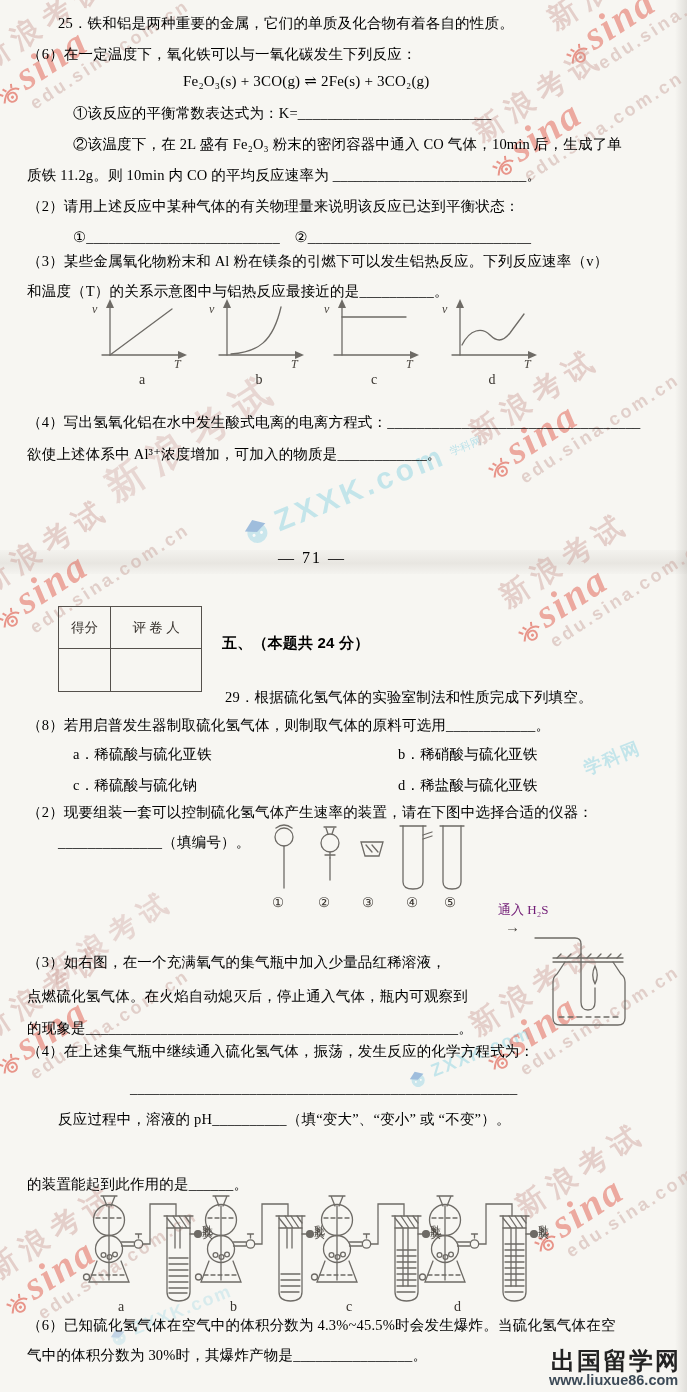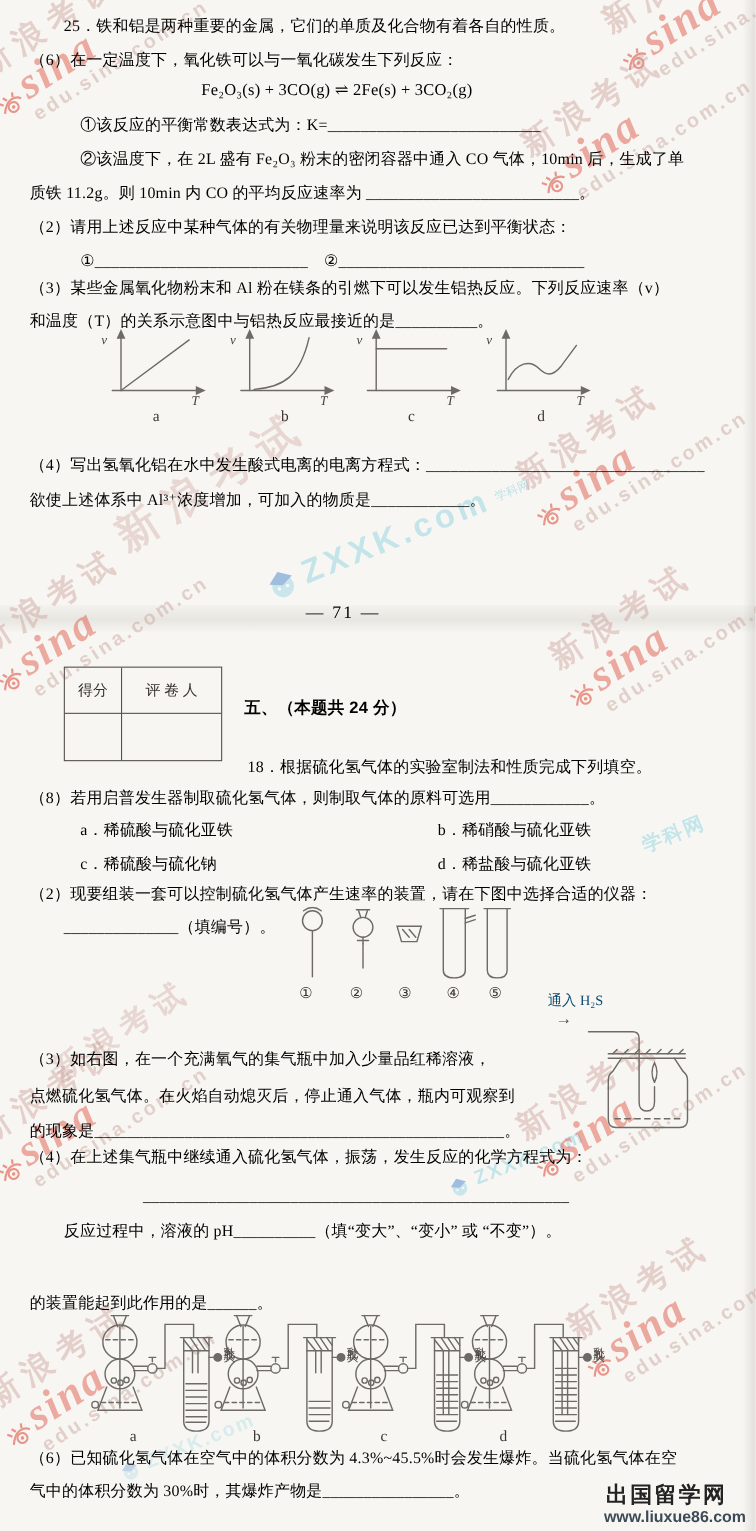--- a/index.html
+++ b/index.html
@@ -31,24 +31,24 @@
   .ax{font:italic 12px "Liberation Serif",serif;fill:#4a453f;}
   .sketch{stroke:#6e6b66;stroke-width:1.3;fill:none;stroke-linecap:round;}
   
   .unit{position:absolute;top:1192px;width:152px;height:112px;z-index:4;}
   .dlabel{position:absolute;top:1299px;font-size:14px;color:#38332e;z-index:4;}
   .rubber{position:absolute;top:1216px;writing-mode:vertical-rl;font-size:10.5px;
           letter-spacing:2px;color:#4c4843;z-index:4;}
   
   .applabel{position:absolute;top:894px;font-size:13.5px;color:#38332e;z-index:4;}
   
-  .h2s{position:absolute;left:498px;top:901px;font-size:13px;color:#0c4a6e;z-index:4;}
+  .h2s{position:absolute;left:498px;top:901px;font-size:13px;color:#701a75;z-index:4;}
   .h2s-arrow{position:absolute;left:505px;top:919px;font-size:15px;color:#4c4843;z-index:4;}
   
-  .site-name{position:absolute;left:551px;top:1345px;font-size:20px;font-weight:bold;
+  .site-name{position:absolute;left:551px;top:1345px;font-size:24px;font-weight:bold;
              color:#232323;letter-spacing:2px;font-family:"Liberation Sans",sans-serif;z-index:6;}
   .site-url{position:absolute;left:549px;top:1372px;font-size:14.5px;font-weight:bold;
             color:#3c4a57;font-family:"Liberation Sans",sans-serif;z-index:6;}
   
   .wm{position:absolute;transform:rotate(-33deg);transform-origin:left top;
       pointer-events:none;white-space:nowrap;z-index:2;opacity:.55;}
   .wm .cn{font-size:29px;letter-spacing:8px;font-weight:bold;color:rgba(201,152,146,.75);}
   .wm .sina-row{display:flex;align-items:flex-end;gap:3px;margin:-4px 0 0 -6px;}
   .wm .sina{font:italic bold 40px "Liberation Serif",serif;color:rgba(221,70,54,.8);
             letter-spacing:2px;line-height:.9;}
@@ -289,21 +289,21 @@
   <div class="ln pagenum" style="left:278px;top:510px">— 71 —</div>
 
   <div class="score-table">
     <div>得分</div>
     <div>评 卷 人</div>
     <div></div>
     <div></div>
   </div>
   <div class="ln bold-sans" style="left:222px;top:634px">五、（本题共 24 分）</div>
 
-  <div class="ln" style="left:225px;top:688px">18．根据硫化氢气体的实验室制法和性质完成下列填空。</div>
+  <div class="ln" style="left:225px;top:688px">29．根据硫化氢气体的实验室制法和性质完成下列填空。</div>
   <div class="ln" style="left:27px;top:716px">（8）若用启普发生器制取硫化氢气体，则制取气体的原料可选用____________。</div>
   <div class="ln" style="left:73px;top:745px">a．稀硫酸与硫化亚铁</div>
   <div class="ln" style="left:398px;top:745px">b．稀硝酸与硫化亚铁</div>
   <div class="ln" style="left:73px;top:776px">c．稀硫酸与硫化钠</div>
   <div class="ln" style="left:398px;top:776px">d．稀盐酸与硫化亚铁</div>
   <div class="ln" style="left:27px;top:803px">（2）现要组装一套可以控制硫化氢气体产生速率的装置，请在下图中选择合适的仪器：</div>
   <div class="ln" style="left:58px;top:833px">______________（填编号）。</div>
 
   <svg style="position:absolute;left:268px;top:824px;z-index:4" width="32" height="68" viewBox="0 0 32 68">
     <g class="sketch">

